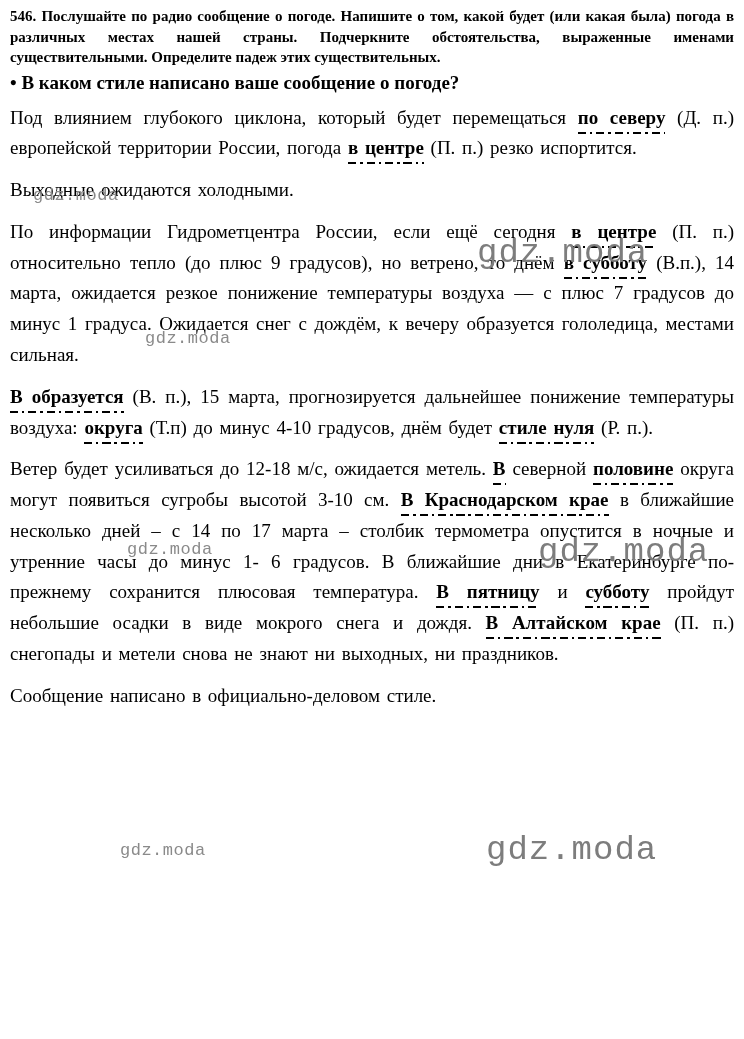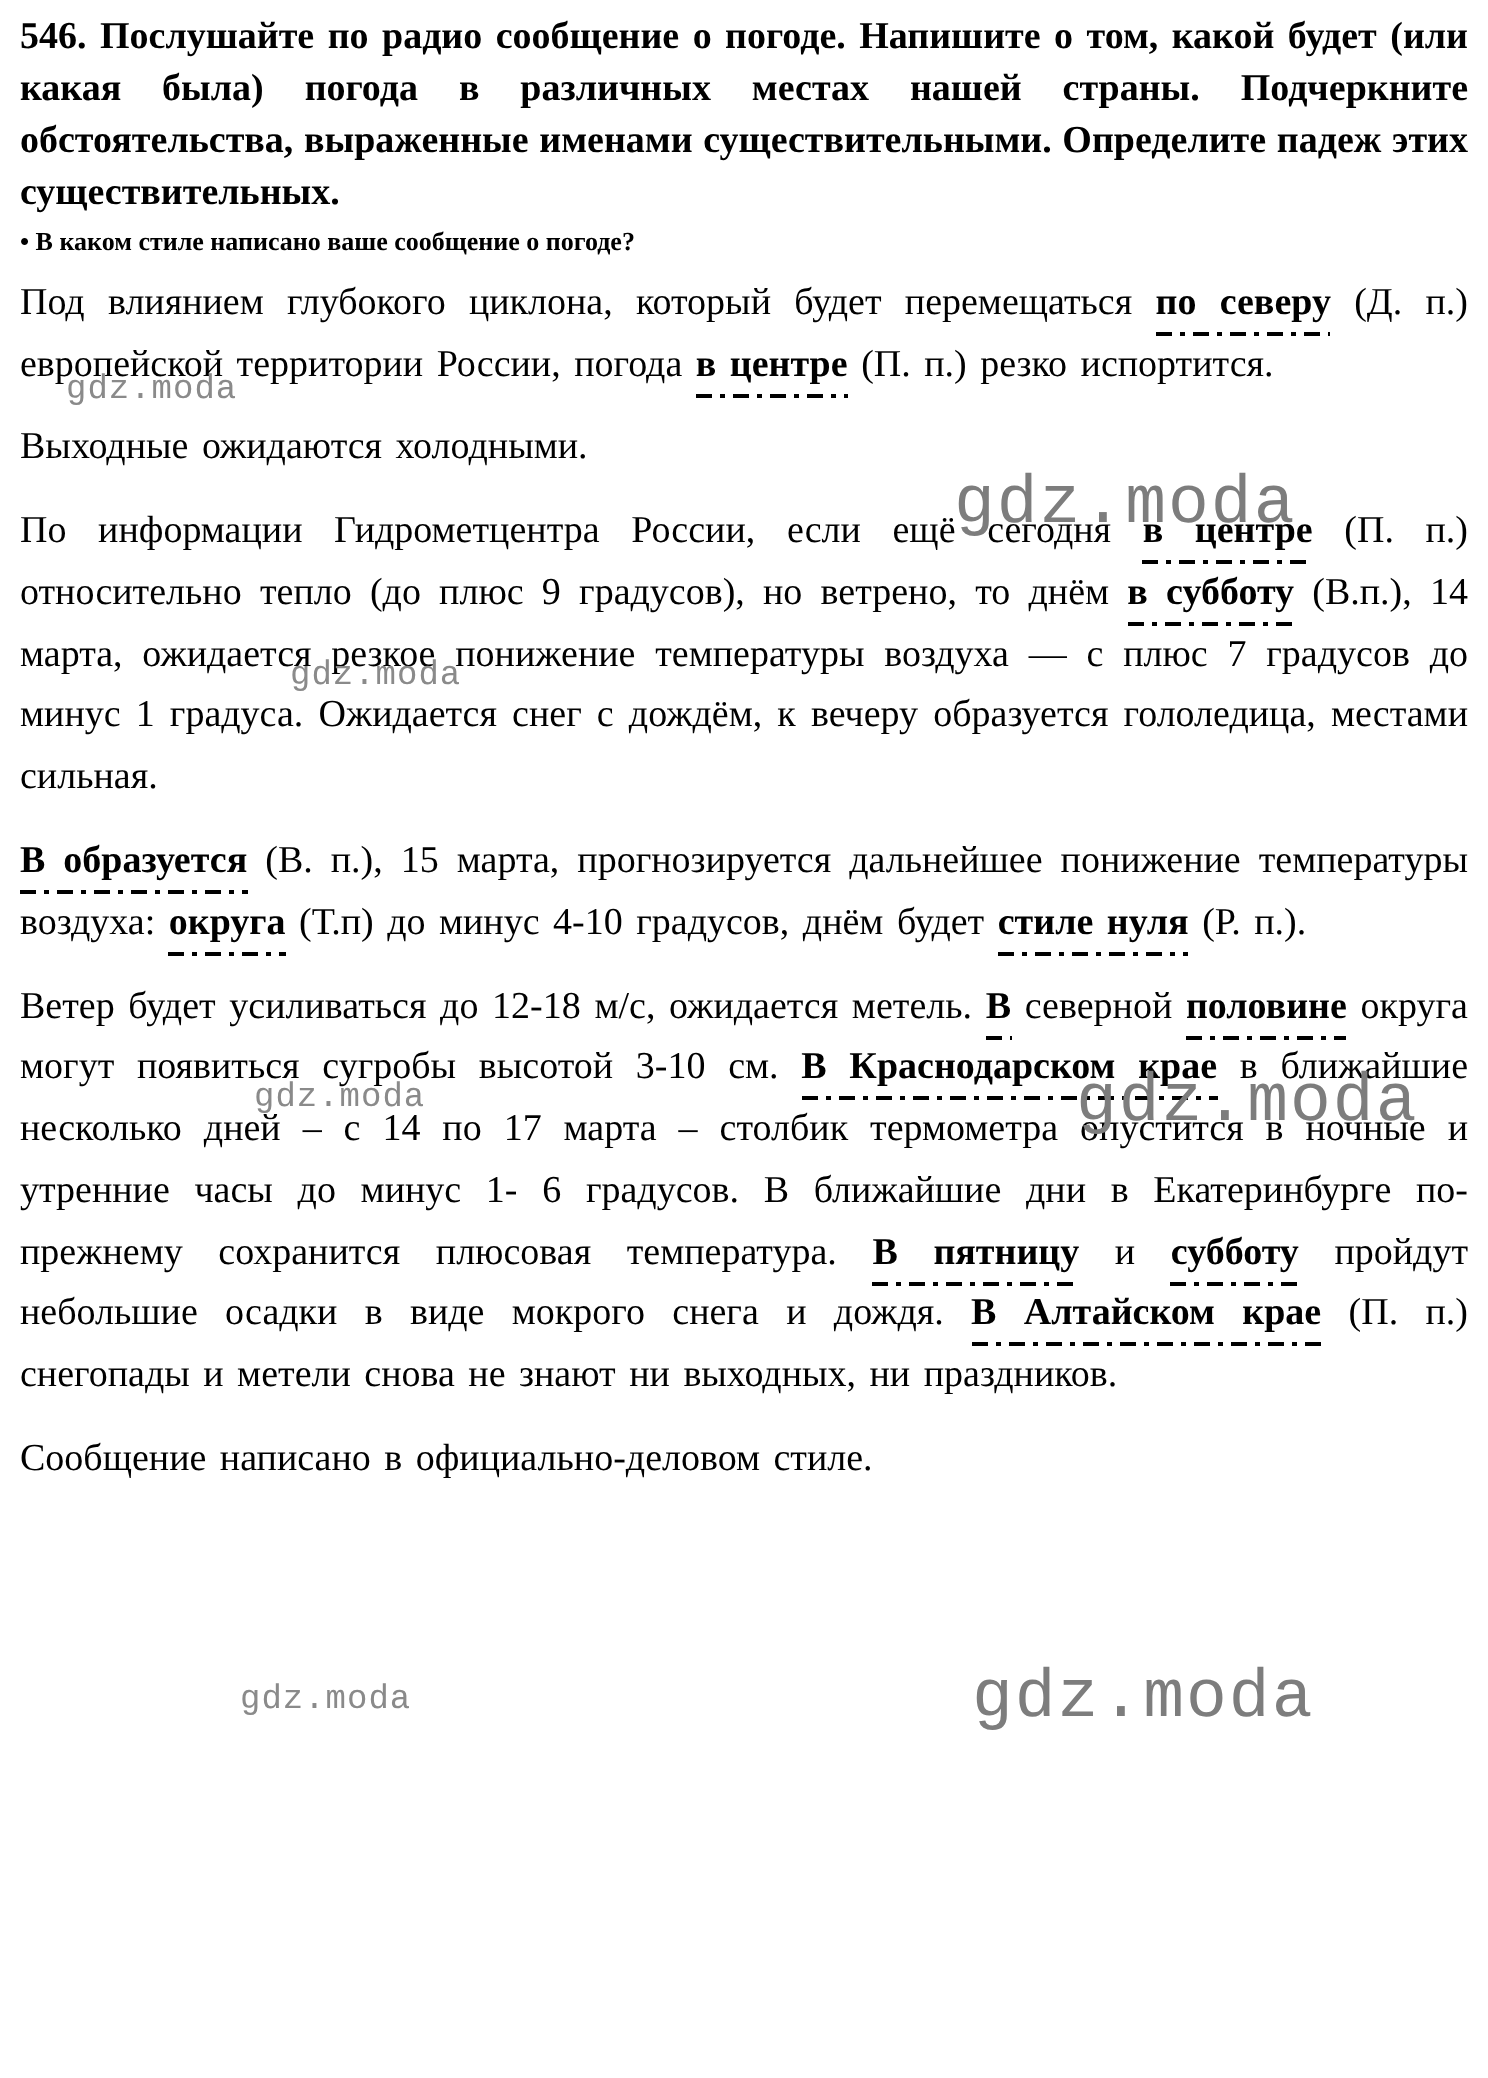--- a/index.html
+++ b/index.html
@@ -11,28 +11,28 @@
     overflow:hidden;
     position:relative;
   }
   .page{
     position:relative;
     padding:6px 10px 6px 10px;
     width:724px;
   }
   .task-header{
     font-weight:700;
-    font-size:19px;
+    font-size:15px;
     line-height:1.37;
     text-align:justify;
     margin:0 0 2px 0;
   }
   .task-question{
     font-weight:700;
-    font-size:13px;
+    font-size:19px;
     line-height:1.37;
     margin:0 0 6px 0;
   }
   .paras .para{
     font-size:19px;
     line-height:1.62;
     text-align:justify;
     margin:7px 0 11px 0;
     word-spacing:2px;
   }

